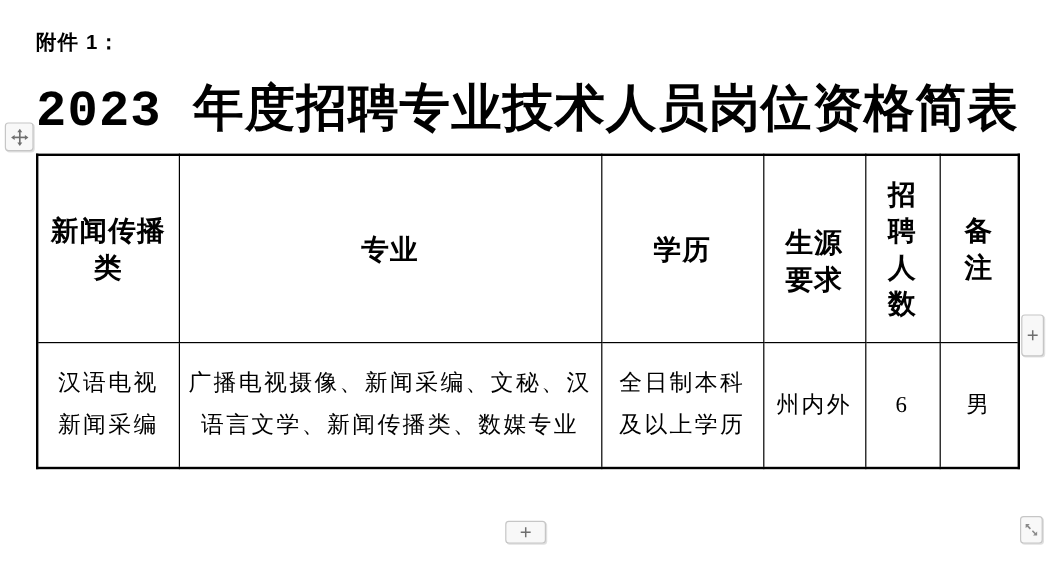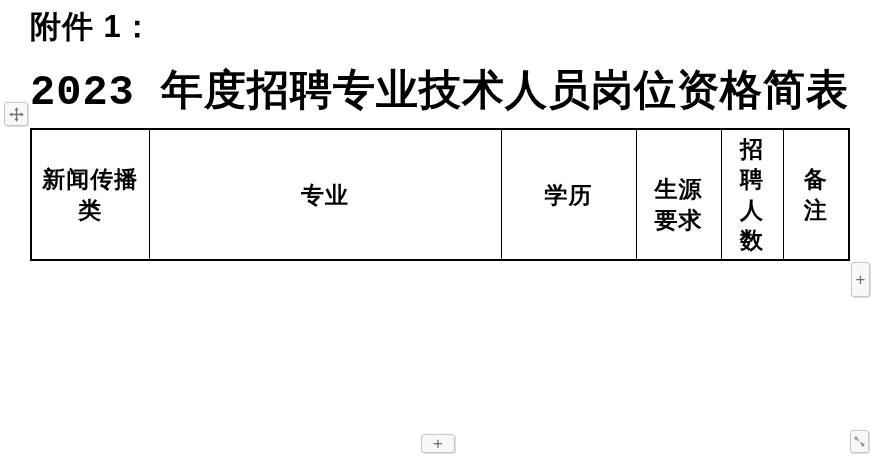--- a/index.html
+++ b/index.html
@@ -3,38 +3,38 @@
 <meta charset="utf-8">
 <style>
   * { margin:0; padding:0; box-sizing:border-box; }
   html,body { width:886px; height:473px; }
   body {
     position:relative; background:#ffffff; color:#000;
     font-family:"Liberation Serif","DejaVu Serif",serif;
     overflow:hidden;
   }
   .attachment-label {
-    position:absolute; left:30px; top:6px;
+    position:absolute; left:30px; top:24px;
     font-family:"Liberation Sans","DejaVu Sans",sans-serif;
-    font-weight:bold; font-size:31px; letter-spacing:1px;
+    font-weight:bold; font-size:17px; letter-spacing:1px;
   }
   .doc-title {
     position:absolute; left:30px; top:62px; width:818px;
     text-align:center; white-space:nowrap;
     font-family:Liberation Mono, monospace;
     font-weight:bold; font-size:42px; letter-spacing:1px;
   }
   table.qual-table {
     position:absolute; left:30px; top:128px; width:818px;
     border-collapse:collapse; table-layout:fixed;
     border:2px solid #000;
   }
   .qual-table th, .qual-table td {
     border:1px solid #000; text-align:center; vertical-align:middle;
-    padding:4px 6px; overflow:hidden;
+    padding:17px 6px; overflow:hidden;
   }
   .qual-table th {
     font-family:"Liberation Sans","DejaVu Sans",sans-serif;
     font-weight:bold; font-size:23px; line-height:1.32; letter-spacing:1px;
   }
   .qual-table td {
     font-size:19px; line-height:1.8; letter-spacing:2px;
   }
   tr.header-row { height:125px; }
   tr.data-row-1 { height:94px; }
@@ -76,20 +76,28 @@
   </colgroup>
   <tbody>
       <tr class="header-row">
     <th><span>新闻传播类</span></th>
     <th><span>专业</span></th>
     <th><span>学历</span></th>
     <th><span class="vh-2">生源要求</span></th>
     <th><span class="vh-1">招聘人数</span></th>
     <th><span class="vh-1">备注</span></th>
   </tr>
+  <tr class="data-row-1">
+    <td><span class="w-pos">汉语电视新闻采编</span></td>
+    <td><span class="w-major">广播电视摄像、新闻采编、文秘、汉语言文学、新闻传播类、数媒专业</span></td>
+    <td><span class="w-edu">全日制本科及以上学历</span></td>
+    <td><span>州内外</span></td>
+    <td><span>6</span></td>
+    <td><span class="pre-lines">男</span></td>
+  </tr>
 </tbody>
   </table>
 
 <div class="ui-btn move-handle">
   <span>
     <svg width="15" height="15" viewBox="0 0 24 24" fill="#6f6f6f" xmlns="http://www.w3.org/2000/svg">
       <rect x="10.9" y="4.6" width="2.2" height="14.8"></rect>
       <rect x="4.6" y="10.9" width="14.8" height="2.2"></rect>
       <polygon points="12,0.4 8.7,5.2 15.3,5.2"></polygon>
       <polygon points="12,23.6 8.7,18.8 15.3,18.8"></polygon>

